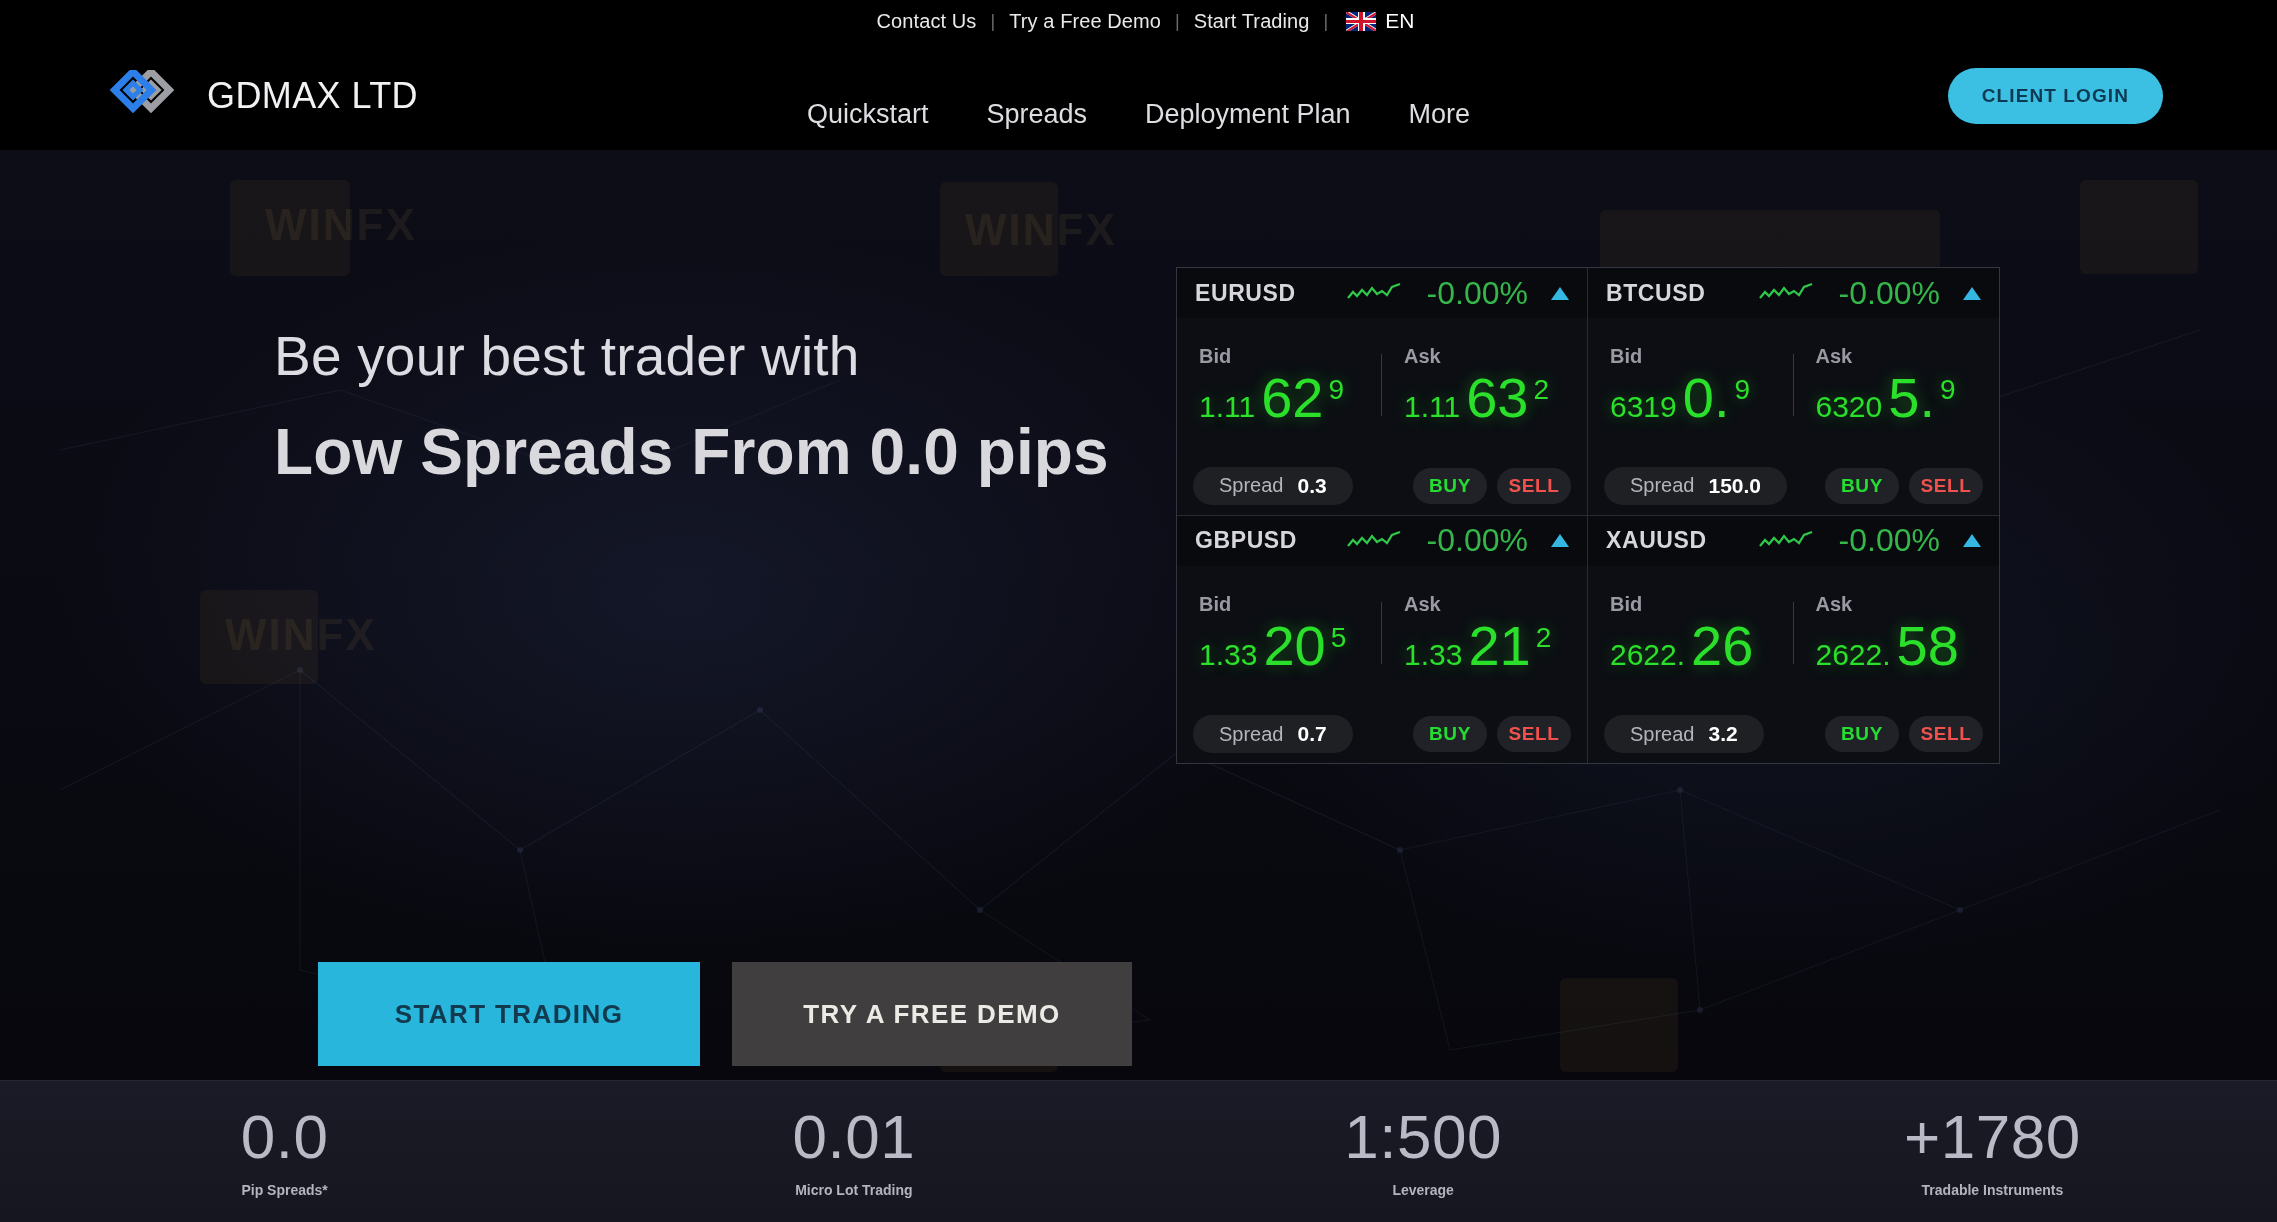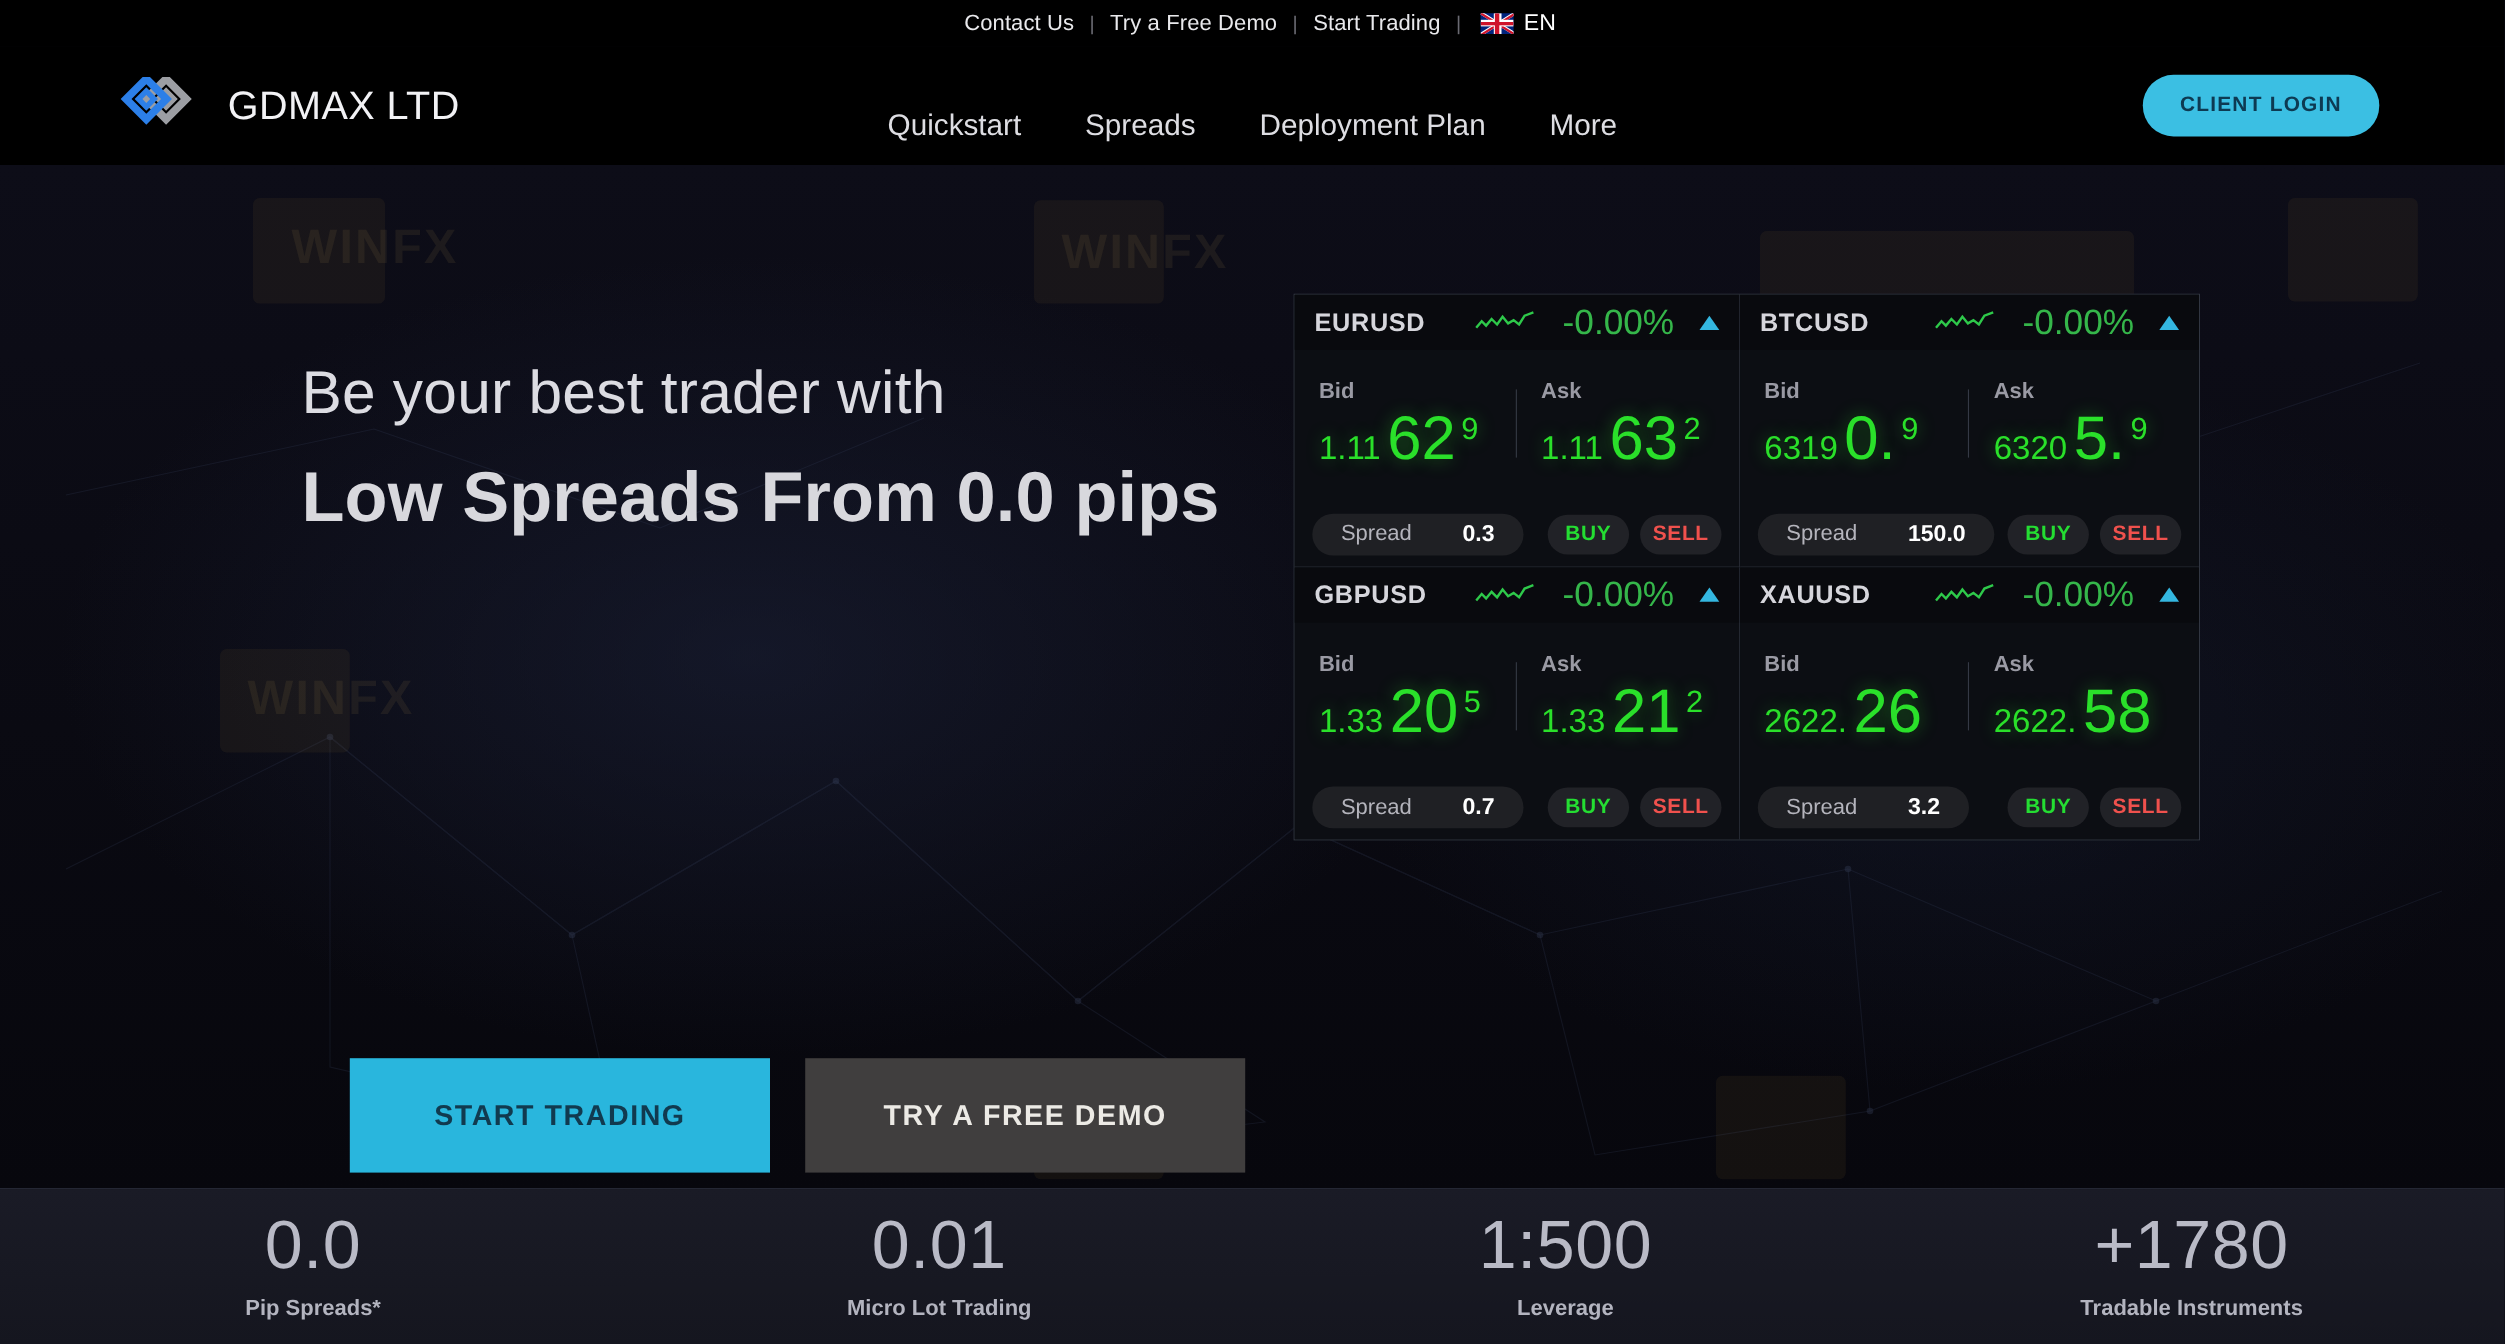--- a/index.html
+++ b/index.html
@@ -112,37 +112,37 @@
   .t-price{ display:flex; align-items:baseline; color:#2ae02a; line-height:1;
             text-shadow:0 0 16px rgba(42,224,42,.42); }
   .p-small{ font-size:30px; font-weight:400; }
   .p-big{ font-size:56px; font-weight:400; margin-left:6px; }
   .p-sup{ font-size:28px; font-weight:400; margin-left:5px; position:relative; top:-18px; }
 
   .t-foot{ height:58px; display:flex; align-items:center; padding:0 16px; gap:12px; }
   .pill-spread{ background:#1f2024; border-radius:22px; height:38px; display:flex;
                 align-items:center; gap:14px; padding:0 26px; }
   .sp-label{ color:#b4b4bc; font-size:20px; }
-  .sp-val{ color:#ffffff; font-size:21px; font-weight:700;margin-left:32px; }
+  .sp-val{ color:#ffffff; font-size:21px; font-weight:700; }
   .pill-actions{ margin-left:auto; display:flex; gap:10px; }
   .pill-btn{ background:#212227; border-radius:20px; height:36px; min-width:74px;
              display:flex; align-items:center; justify-content:center;
              font-size:19px; font-weight:700; letter-spacing:.6px; cursor:pointer; }
   .buy{ color:#24dd32; } .sell{ color:#f0514d; }
 
   
   .stats{
     position:absolute; top:1080px; left:0; width:2277px; height:142px;
     background:linear-gradient(180deg,#1a1b26 0%,#15161f 100%);
     border-top:1px solid rgba(120,130,160,.16);
     display:grid; grid-template-columns:repeat(4,1fr); align-items:center;
   }
   .stat{ text-align:center; }
   .stat-val{ color:#b9bac6; font-size:62px; font-weight:300; line-height:1; letter-spacing:.5px; }
-  .stat-lab{ color:#b3b4bf; font-size:20px; font-weight:700; margin-top:14px; }
+  .stat-lab{ color:#b3b4bf; font-size:14px; font-weight:700; margin-top:14px; }
 </style>
 </head>
 <body>
 
 <div class="page">
 
   <div class="topbar">
     <div class="topbar-inner">
       <span class="top-link">Contact Us</span>
       <span class="top-sep">|</span>

